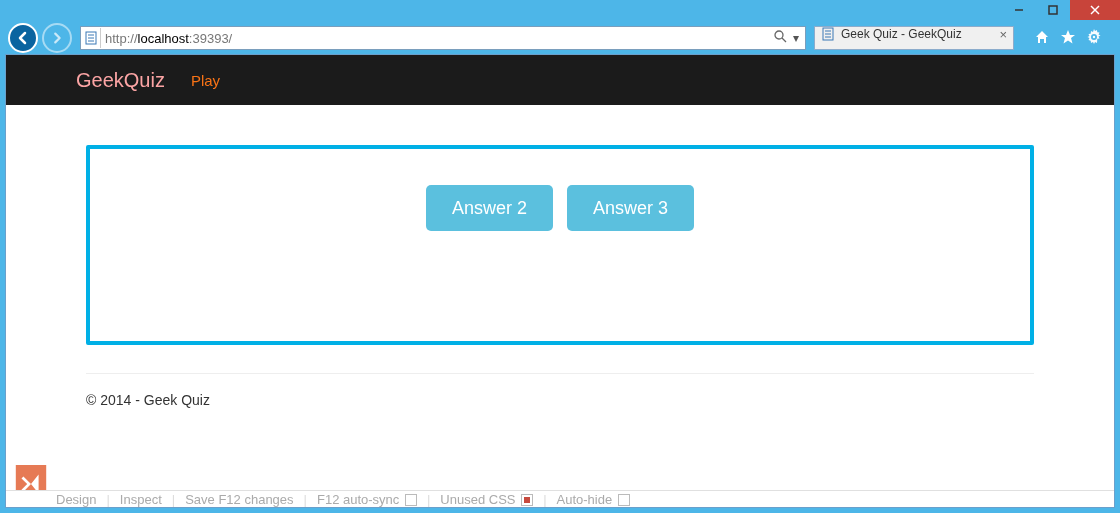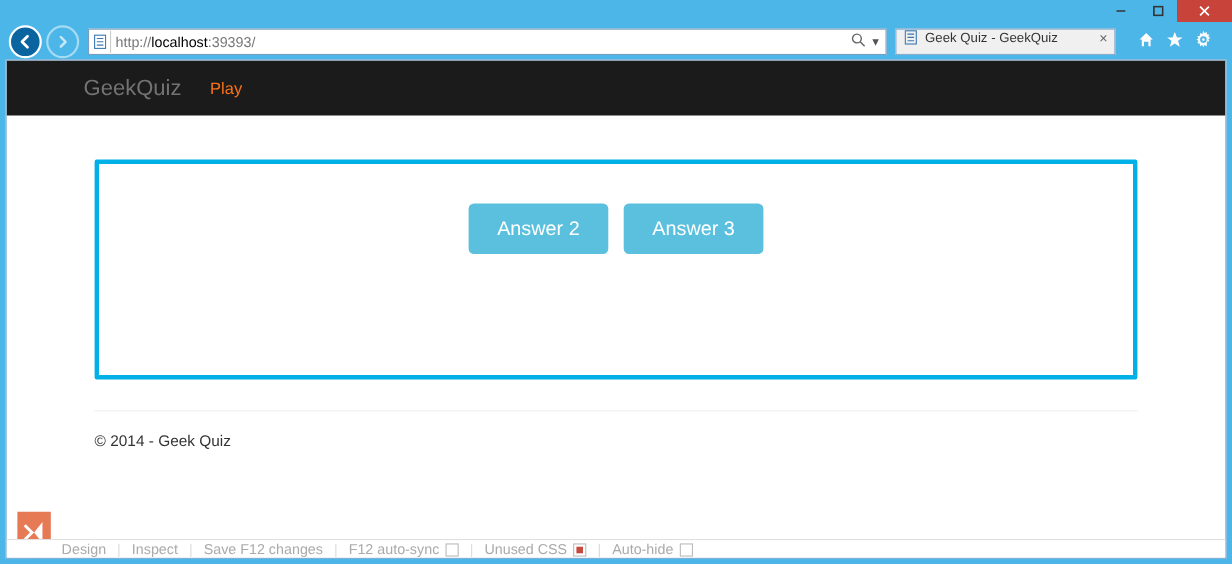--- a/index.html
+++ b/index.html
@@ -121,21 +121,21 @@
       background: #1b1b1b;
       display:flex;
       align-items:center;
       padding: 0 70px;
       gap: 26px;
       color: #fff;
       font-family: "Segoe UI Light","Segoe UI",sans-serif;
     }
     .brand {
       font-size: 20px;
-      color: #737373;
+      color: #fca5a5;
       font-weight: 300;
     }
     .nav-link {
       color: #f97316;
       font-size: 15px;
     }
     .page-body {
       padding: 40px 80px 10px 80px;
     }
     .quiz-box {

